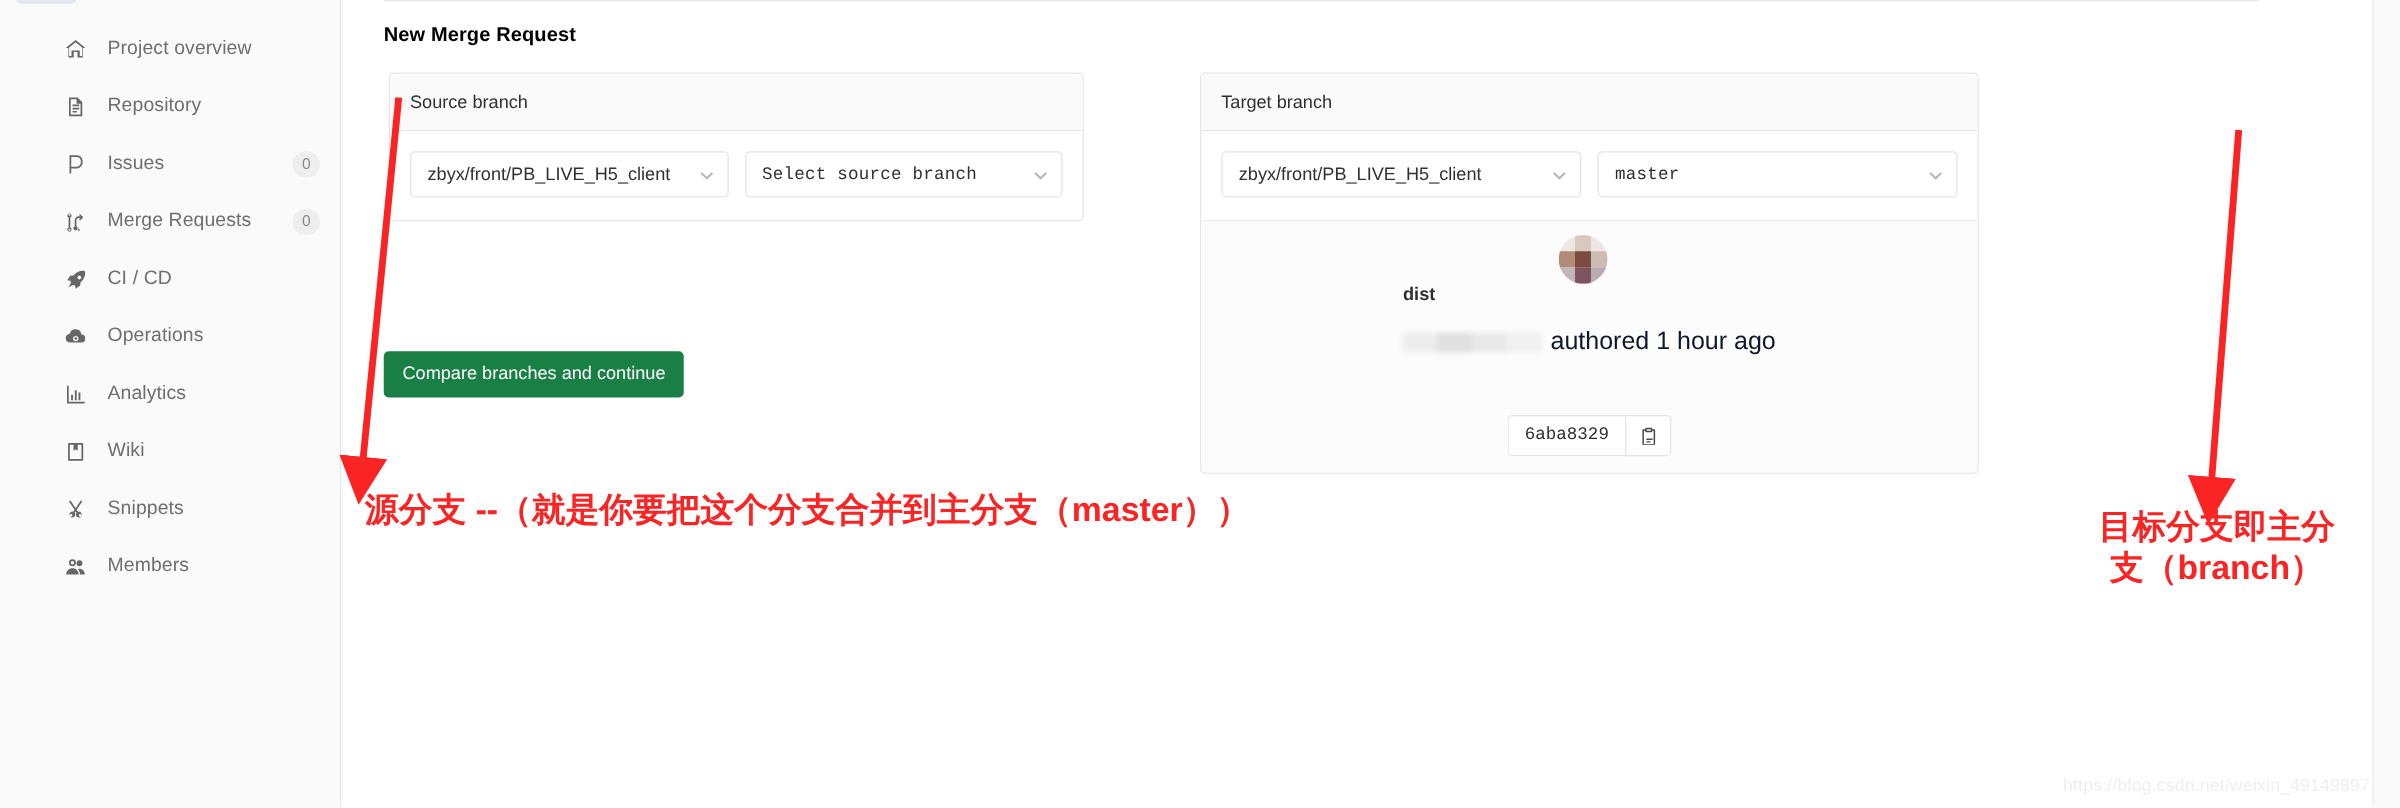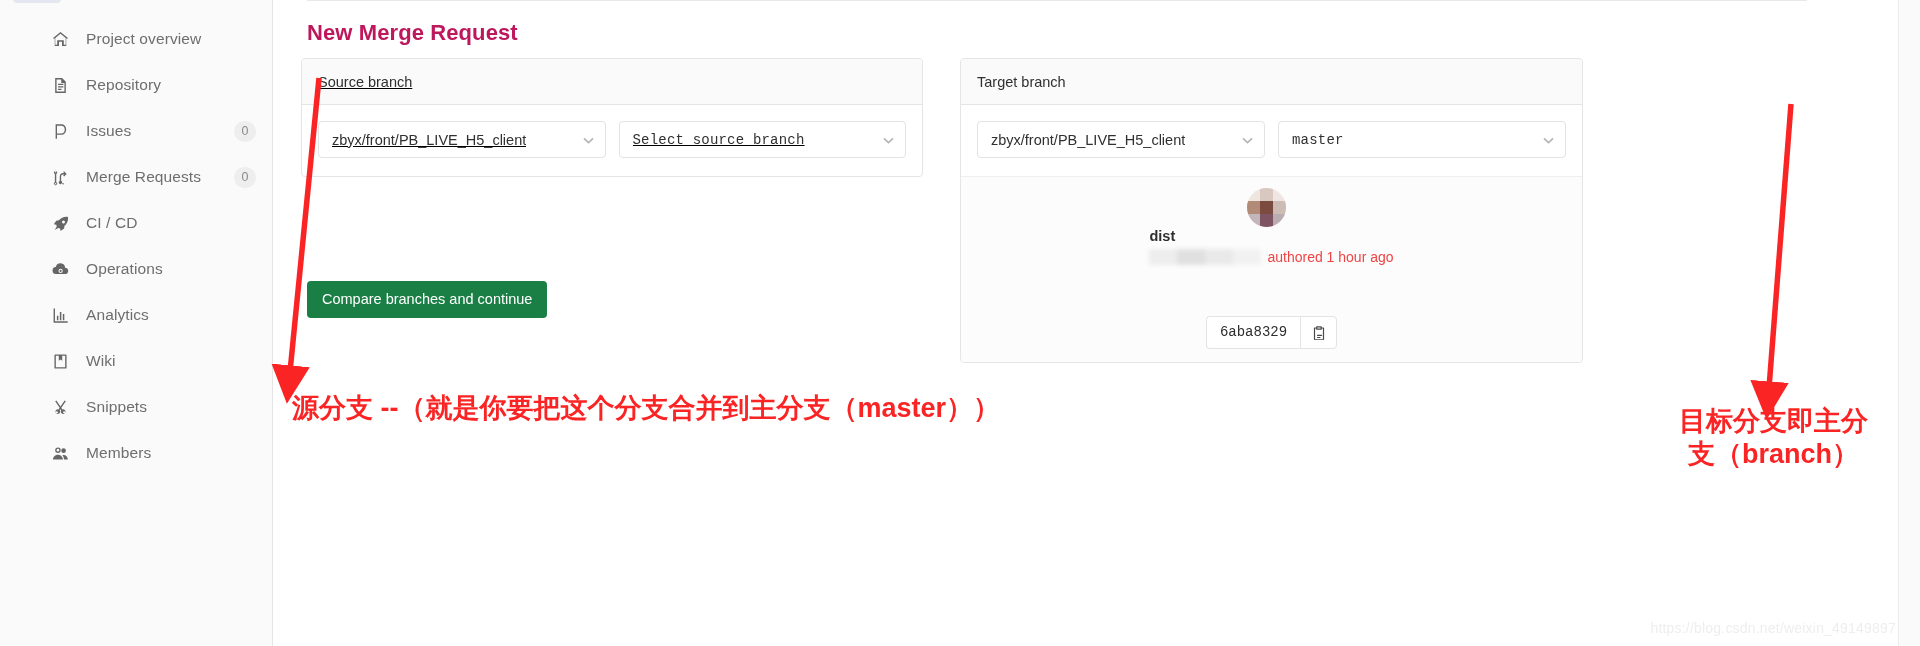--- a/index.html
+++ b/index.html
@@ -51,39 +51,39 @@
   .main {
     position: absolute; left: 273px; top: 0;
     width: 1647px; height: 646px; background: #fff;
   }
   .top-rule {
     position: absolute; left: 34px; top: 0px;
     width: 1500px; height: 1px; background: #e8e8e8;
   }
   .page-title {
     position: absolute; left: 34px; top: 20px;
-    font-size: 22px; font-weight: bold; color: #be185d;
+    font-size: 16px; font-weight: bold; color: #000000;
     letter-spacing: 0.1px;
   }
 
   .panel {
     position: absolute;
     border: 1px solid #e5e5e5; border-radius: 4px;
     background: #fff;
   }
   .panel-head {
     background: #fafafa;
     border-bottom: 1px solid #e5e5e5;
     padding: 15px 0 14px 16px;
     font-size: 14.5px; color: #303030; font-weight: normal;
     border-radius: 4px 4px 0 0;
   }
   .panel-body { padding: 16px 16px 18px 16px; display: flex; gap: 13px; }
 
-  #panel-source { left: 28px; top: 58px; width: 622px; text-decoration: underline; }
+  #panel-source { left: 38px; top: 58px; width: 556px; }
   #panel-target { left: 687px; top: 58px; width: 623px; }
 
   .select {
     position: relative; flex: 1 1 0; min-width: 0;
     height: 37px;
     border: 1px solid #e3e3e3; border-radius: 4px;
     background: #fff;
     display: flex; align-items: center;
     padding: 0 32px 0 13px;
     cursor: pointer;
@@ -121,21 +121,21 @@
     width: 100%; height: 34%;
     background: linear-gradient(90deg,#b18a78 0 33%, #7a4b3e 33% 66%, #cdbcb4 66% 100%);
   }
   .avatar::after {
     content: ""; position: absolute; left: 0; top: 67%;
     width: 100%; height: 33%;
     background: linear-gradient(90deg,#c3b6bb 0 33%, #7e5462 33% 66%, #b9adb2 66% 100%);
   }
   .commit-meta { flex: 1 1 auto; min-width: 0; position: relative; }
   .commit-title { font-size: 14.5px; font-weight: bold; color: #2e2e2e; line-height: 19px; }
-  .commit-sub { font-size: 14px; color: #ef4444; line-height: 21px; margin-top: 1px; }
+  .commit-sub { font-size: 20px; color: #0f172a; line-height: 21px; margin-top: 17px; }
   .blur-name {
     display: inline-block; vertical-align: -3px;
     width: 112px; height: 16px; margin-right: 6px;
     background:
       linear-gradient(90deg,#ededed 0 25%, #e0e0e0 25% 50%, #e9e9e9 50% 75%, #f1f1f1 75% 100%);
     border-radius: 2px;
     filter: blur(2px);
   }
   .sha-group { display: flex; flex: 0 0 auto; align-items: stretch; margin-top: 48px; }
   .sha-box {

